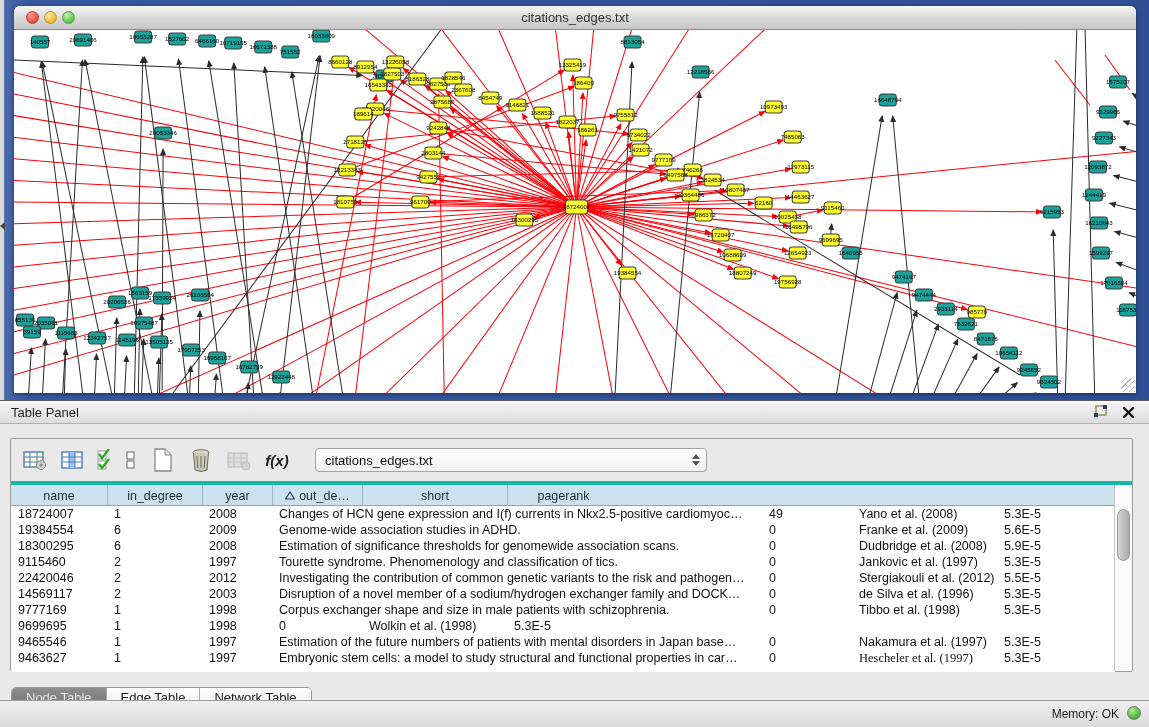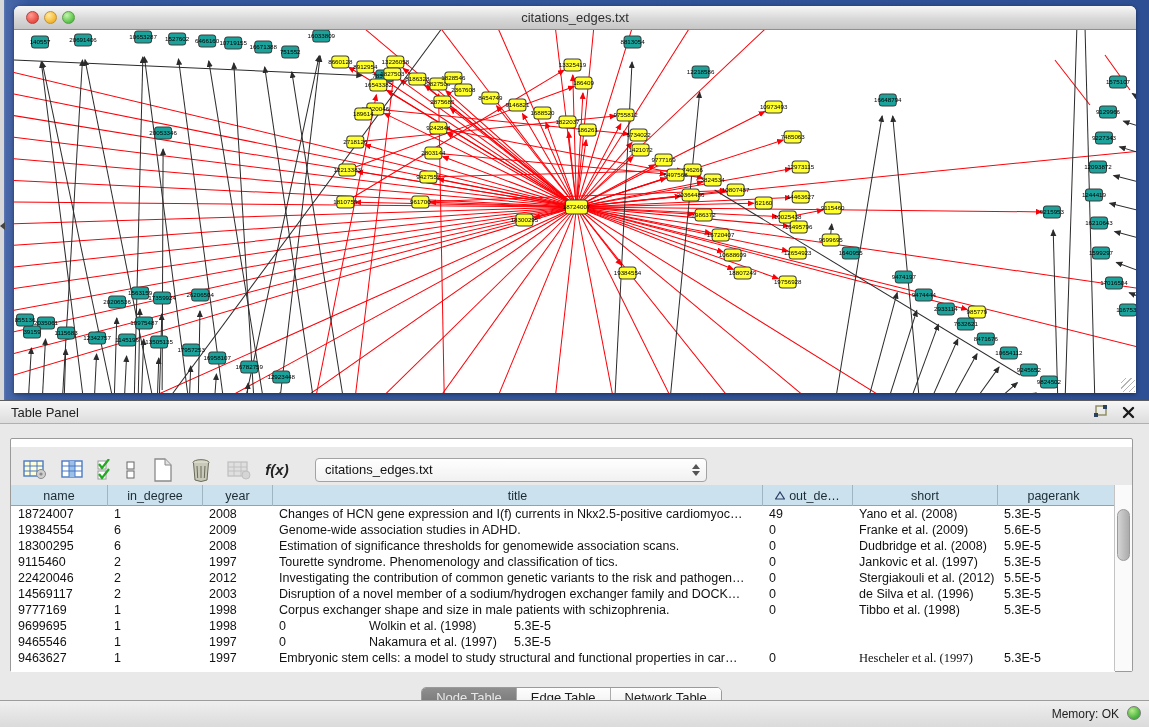--- a/index.html
+++ b/index.html
@@ -30,22 +30,22 @@
 
   
   .panel-header{position:absolute;left:0;top:400px;width:1149px;height:24px;
     background:linear-gradient(#f6f6f6,#dddddd);border-top:1px solid #5d5d5d;border-bottom:1px solid #b0b0b0;}
   .panel-title{position:absolute;left:11px;top:4px;font-size:13px;color:#222;}
   .panel-hdr-icons{position:absolute;right:14px;top:4px;display:flex;gap:14px;align-items:center;}
 
   .panel-body{position:absolute;left:0;top:425px;width:1149px;height:275px;background:#e9e9e9;}
   .panel-box{position:absolute;left:10px;top:13px;width:1123px;height:234px;border:1px solid #9a9a9a;
     border-radius:2px;background:#fff;}
-  .toolbar{position:absolute;left:0;top:8px;width:100%;height:46px;background:#e9e9e9;
-    border-bottom:1px solid #14b8a6;display:flex;align-items:center;padding-left:10px;gap:10px;}
+  .toolbar{position:absolute;left:0;top:0;width:100%;height:46px;background:#e9e9e9;
+    border-bottom:4px solid #14b8a6;display:flex;align-items:center;padding-left:10px;gap:10px;}
   .tb-btn{width:28px;height:30px;display:flex;align-items:center;justify-content:center;background:transparent;border:none;padding:0;}
   .tb-btn.narrow{width:16px;}
   .fx{font-size:15px;font-style:italic;font-weight:bold;color:#222;}
   .combo{margin-left:14px;width:392px;height:24px;border:1px solid #a3a3a3;border-radius:4px;
     background:linear-gradient(#ffffff,#f1f1f1);display:flex;align-items:center;padding:0 6px 0 9px;font-size:13px;color:#111;}
   .combo .val{flex:1;}
   .combo .arrows{display:flex;flex-direction:column;gap:2px;align-items:center;}
   .combo .arrows i{display:block;width:0;height:0;border-left:4px solid transparent;border-right:4px solid transparent;}
   .combo .arrows i.up{border-bottom:5px solid #555;}
   .combo .arrows i.dn{border-top:5px solid #555;}
@@ -55,21 +55,21 @@
   .th{height:21px;line-height:20px;font-size:12.5px;color:#1c2b33;text-align:center;
     display:flex;align-items:center;justify-content:center;gap:4px;overflow:hidden;white-space:nowrap;}
   .th + .th{border-left:1px solid #9db6c2;}
   .tbody{position:absolute;left:0;top:67px;width:1104px;height:166px;overflow:hidden;background:#fff;}
   .tr{display:flex;height:16px;}
   .td{font-size:12.5px;line-height:16px;color:#111;padding-left:7px;overflow:hidden;white-space:nowrap;}
   .vscroll{position:absolute;right:0;top:46px;width:18px;bottom:0;background:#fafafa;border-left:1px solid #c4c4c4;}
   .vthumb{position:absolute;left:2px;top:24px;width:13px;height:52px;border-radius:7px;
     background:linear-gradient(90deg,#d4d4d4,#ababab);border:1px solid #9a9a9a;}
 
-  .tabs-row{position:absolute;left:0;top:248px;width:100%;display:flex;justify-content:center;}
+  .tabs-row{position:absolute;left:0;top:248px;width:100%;display:flex;}
   .segmented{display:inline-flex;border:1px solid #9a9a9a;border-radius:5px;overflow:hidden;
     background:#fdfdfd;box-shadow:0 1px 1px rgba(255,255,255,.8);}
   .seg{padding:2px 14px;font-size:13px;color:#1a1a1a;background:linear-gradient(#fefefe,#efefef);border:none;}
   .seg + .seg{border-left:1px solid #ababab;}
   .seg.sel{background:linear-gradient(#8f8f8f,#747474);color:#e8e8e8;}
 
   .statusbar{position:absolute;left:0;top:700px;width:1149px;height:33px;
     background:linear-gradient(#efefef,#d6d6d6);border-top:1px solid #9c9c9c;}
   .mem{position:absolute;right:30px;top:6px;font-size:12px;color:#222;}
   .memdot{position:absolute;right:8px;top:5px;width:14px;height:14px;border-radius:50%;
@@ -759,23 +759,20 @@
       <div class="thead" id="thead">
           <div class="th" style="width: 96px;">
             <span>name</span>
           </div>
           <div class="th" style="width: 95px;">
             <span>in_degree</span>
           </div>
           <div class="th" style="width: 70px;">
             <span>year</span>
           </div>
-          <div class="th" style="width: 490px;">
-            <span>title</span>
-          </div>
           <div class="th" style="width: 90px;">
             <svg width="10" height="9">
               <polygon points="5,1 9.4,8 0.6,8" fill="none" stroke="#2b3f66" stroke-width="1.2"></polygon>
             </svg>
             <span>out_de…</span>
           </div>
           <div class="th" style="width: 145px;">
             <span>short</span>
           </div>
           <div class="th" style="width: 112px;">
@@ -851,20 +848,21 @@
             <div class="td" style="width: 95px;">1</div>
             <div class="td" style="width: 70px;">1998</div>
             <div class="td" style="width: 90px;">0</div>
             <div class="td" style="width: 145px;">Wolkin et al. (1998)</div>
             <div class="td" style="width: 112px;">5.3E-5</div>
           </div>
           <div class="tr">
             <div class="td" style="width: 96px;">9465546</div>
             <div class="td" style="width: 95px;">1</div>
             <div class="td" style="width: 70px;">1997</div>
+            <div class="td" style="width: 490px;">Estimation of the future numbers of patients with mental disorders in Japan base…</div>
             <div class="td" style="width: 90px;">0</div>
             <div class="td" style="width: 145px;">Nakamura et al. (1997)</div>
             <div class="td" style="width: 112px;">5.3E-5</div>
           </div>
           <div class="tr">
             <div class="td" style="width: 96px;">9463627</div>
             <div class="td" style="width: 95px;">1</div>
             <div class="td" style="width: 70px;">1997</div>
             <div class="td" style="width: 490px;">Embryonic stem cells: a model to study structural and functional properties in car…</div>
             <div class="td" style="width: 90px;">0</div>

